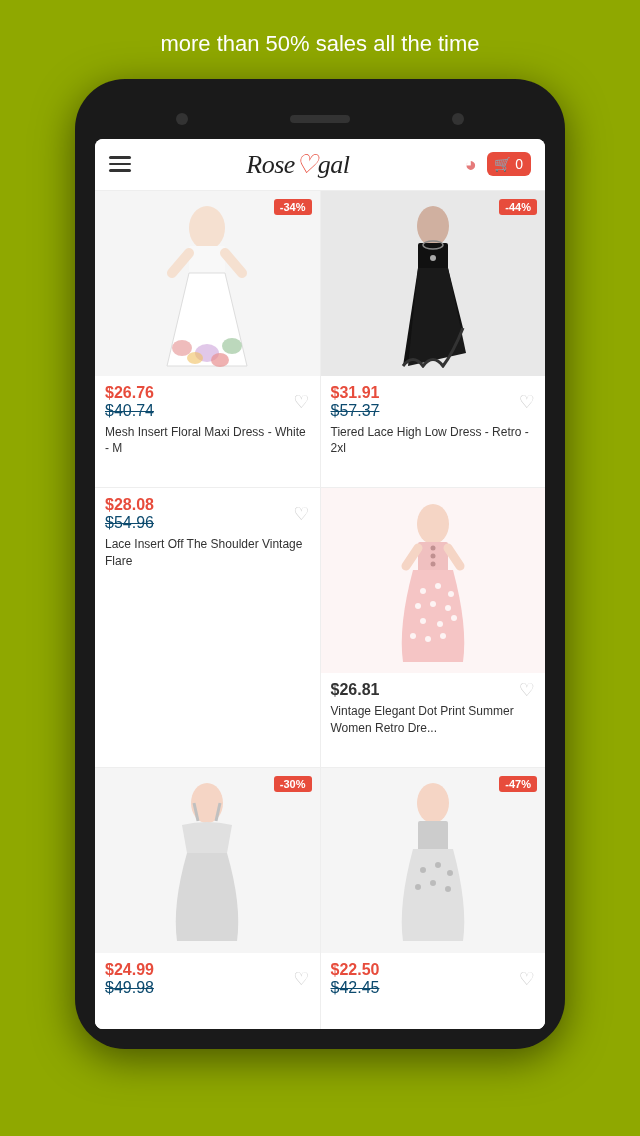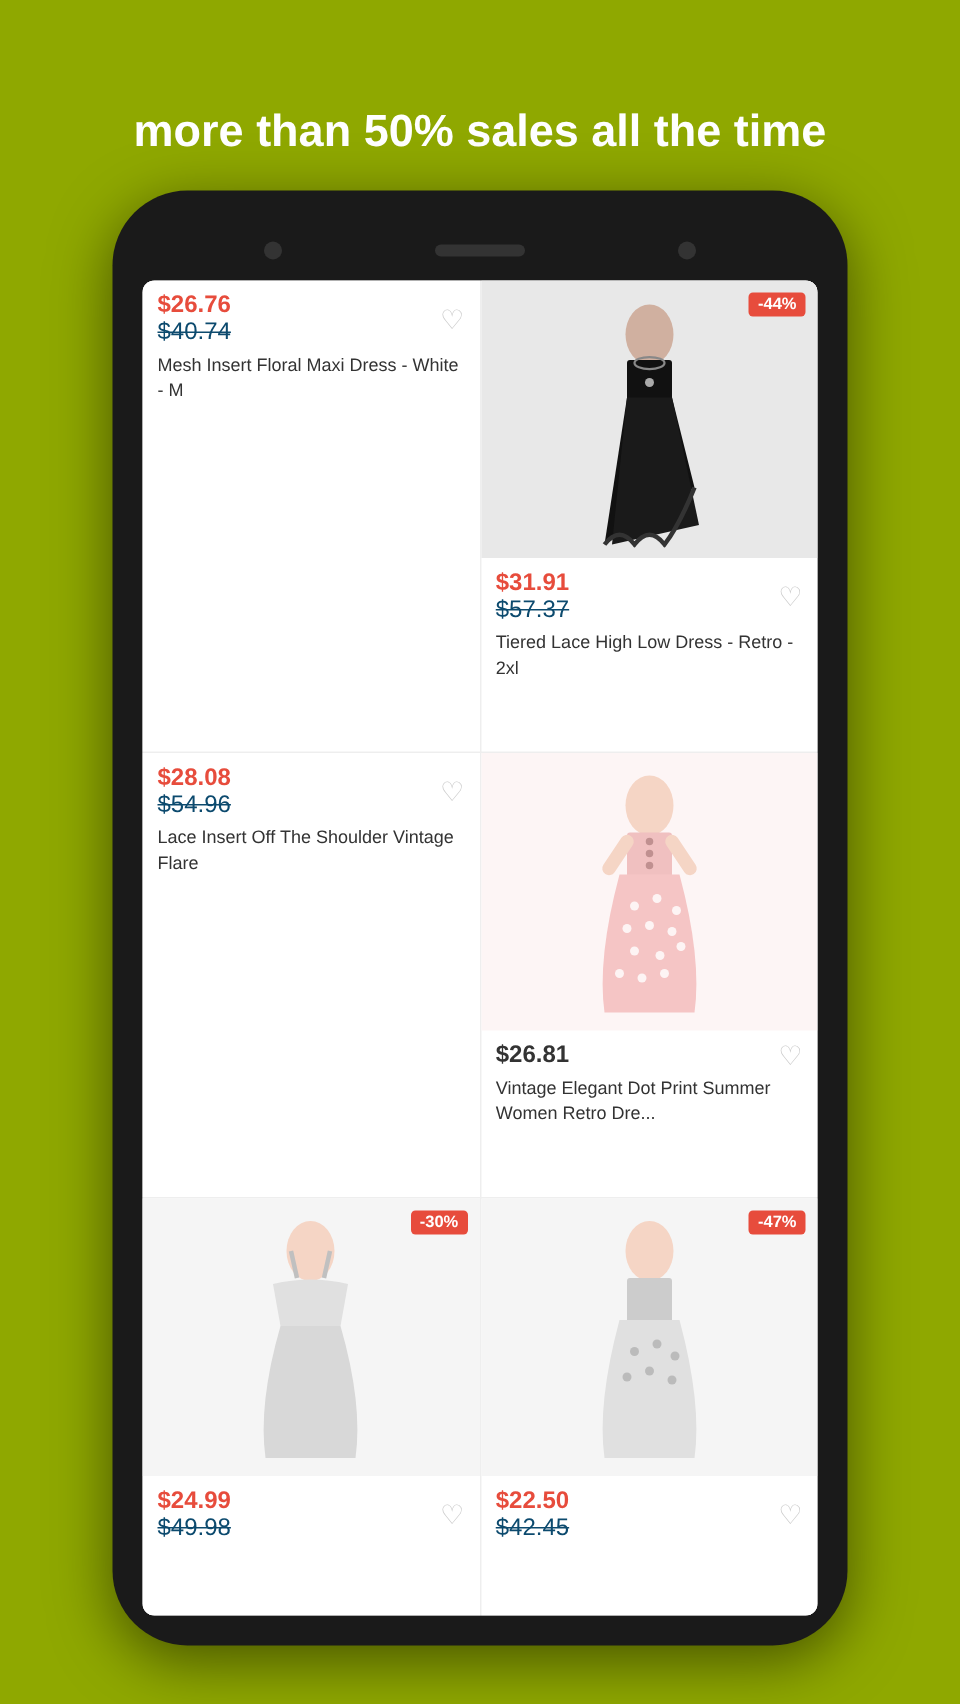--- a/index.html
+++ b/index.html
@@ -8,26 +8,25 @@
       height: 1136px;
       background-color: #8fa800;
       display: flex;
       flex-direction: column;
       align-items: center;
       font-family: Arial, sans-serif;
       overflow: hidden;
     }
     .top-tagline {
       color: white;
-      font-size: 30px;
-      font-weight: 700;
+      font-size: 22px;
+      font-weight: 400;
       text-align: center;
       padding: 30px 40px 20px;
       line-height: 1.3;
-      margin-top: 38px;
     }
     .phone-wrapper {
       width: 490px;
       height: 970px;
       background: #1a1a1a;
       border-radius: 50px;
       padding: 20px;
       box-shadow: 0 10px 40px rgba(0,0,0,0.5);
       position: relative;
       display: flex;
@@ -193,24 +192,63 @@
 <p class="top-tagline">more than 50% sales all the time</p>
 
 <div class="phone-wrapper">
   <div class="phone-top-bar">
     <div class="phone-camera"></div>
     <div class="phone-speaker"></div>
     <div class="phone-camera"></div>
   </div>
   <div class="phone-screen">
 
+    <div class="app-header">
+      <div class="hamburger-icon">
+        <span></span>
+          <span></span>
+          <span></span>
+      </div>
+      <div class="logo">
+        Rose<span class="heart-dot">♡</span>gal
+      </div>
+      <div class="header-icons">
+        <div class="search-icon-btn">◕</div>
+        <div class="cart-btn">
+          <span>🛒</span>
+          <span>0</span>
+        </div>
+      </div>
+    </div>
 
     <div class="products-grid">
 
       <div class="product-card">
+        <div class="product-image-wrapper">
+          <div class="dress-svg-container">
+            <svg width="110" height="170" viewBox="0 0 110 170">
+
+              <ellipse cx="55" cy="30" rx="18" ry="22" fill="#f5e0d0"></ellipse>
+
+              <rect x="37" y="48" width="36" height="30" fill="#f8f8f8" rx="2"></rect>
+
+              <polygon points="37,75 73,75 95,168 15,168" fill="white" stroke="#ddd" stroke-width="1"></polygon>
+
+              <ellipse cx="30" cy="150" rx="10" ry="8" fill="#e8a0a0" opacity="0.7"></ellipse>
+              <ellipse cx="55" cy="155" rx="12" ry="9" fill="#d4b0e0" opacity="0.7"></ellipse>
+              <ellipse cx="80" cy="148" rx="10" ry="8" fill="#a0c8a0" opacity="0.7"></ellipse>
+              <ellipse cx="43" cy="160" rx="8" ry="6" fill="#f0c060" opacity="0.6"></ellipse>
+              <ellipse cx="68" cy="162" rx="9" ry="7" fill="#e89090" opacity="0.7"></ellipse>
+
+              <line x1="37" y1="55" x2="20" y2="75" stroke="#f5e0d0" stroke-width="10" stroke-linecap="round"></line>
+              <line x1="73" y1="55" x2="90" y2="75" stroke="#f5e0d0" stroke-width="10" stroke-linecap="round"></line>
+            </svg>
+          </div>
+          <div class="discount-badge">-34%</div>
+        </div>
         <div class="product-info">
           <div class="price-row">
             <div>
               <div class="price-current">$26.76</div>
               <div class="price-original">$40.74</div>
             </div>
             <div class="heart-btn">♡</div>
           </div>
           <div class="product-title">Mesh Insert Floral Maxi Dress - White - M</div>
         </div>

